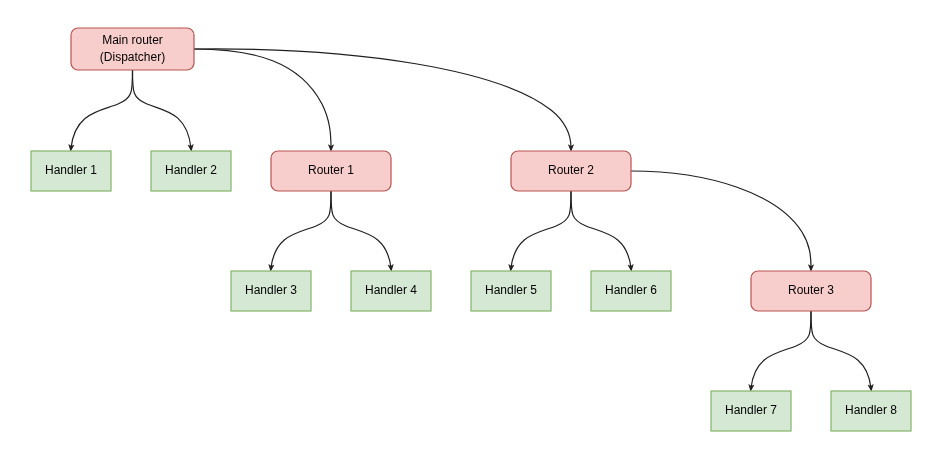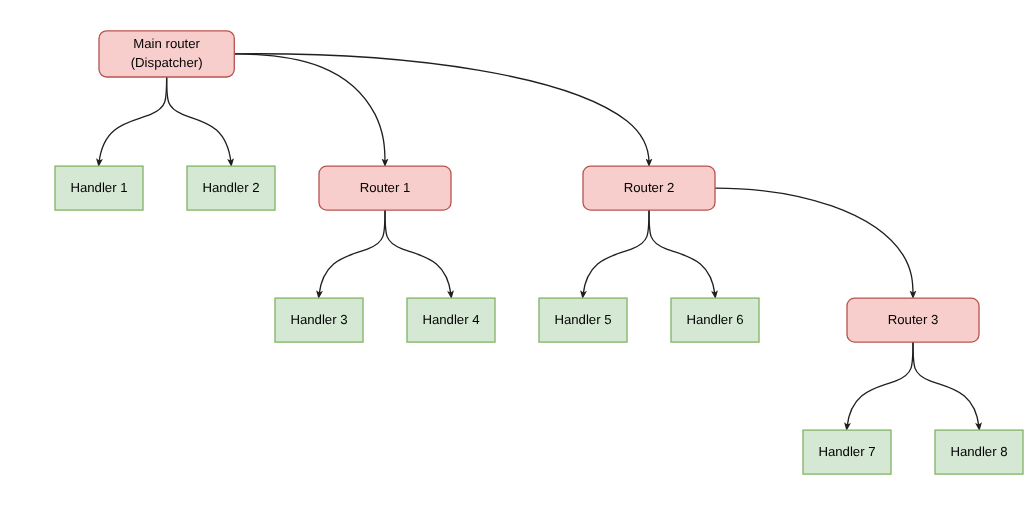--- a/index.html
+++ b/index.html
@@ -11,21 +11,20 @@
     width: 941px;
     height: 461px;
     overflow: hidden;
     font-family: "Liberation Sans", sans-serif;
   }
   #diagram-canvas {
     position: relative;
     width: 755px;
     height: 461px;
     background: #ffffff;
-    margin-left: 19px;
   }
   #diagram-svg {
     position: absolute;
     top: 0;
     left: 0;
     width: 941px;
     height: 461px;
   }
   .node-label {
     font-family: "Liberation Sans", sans-serif;

